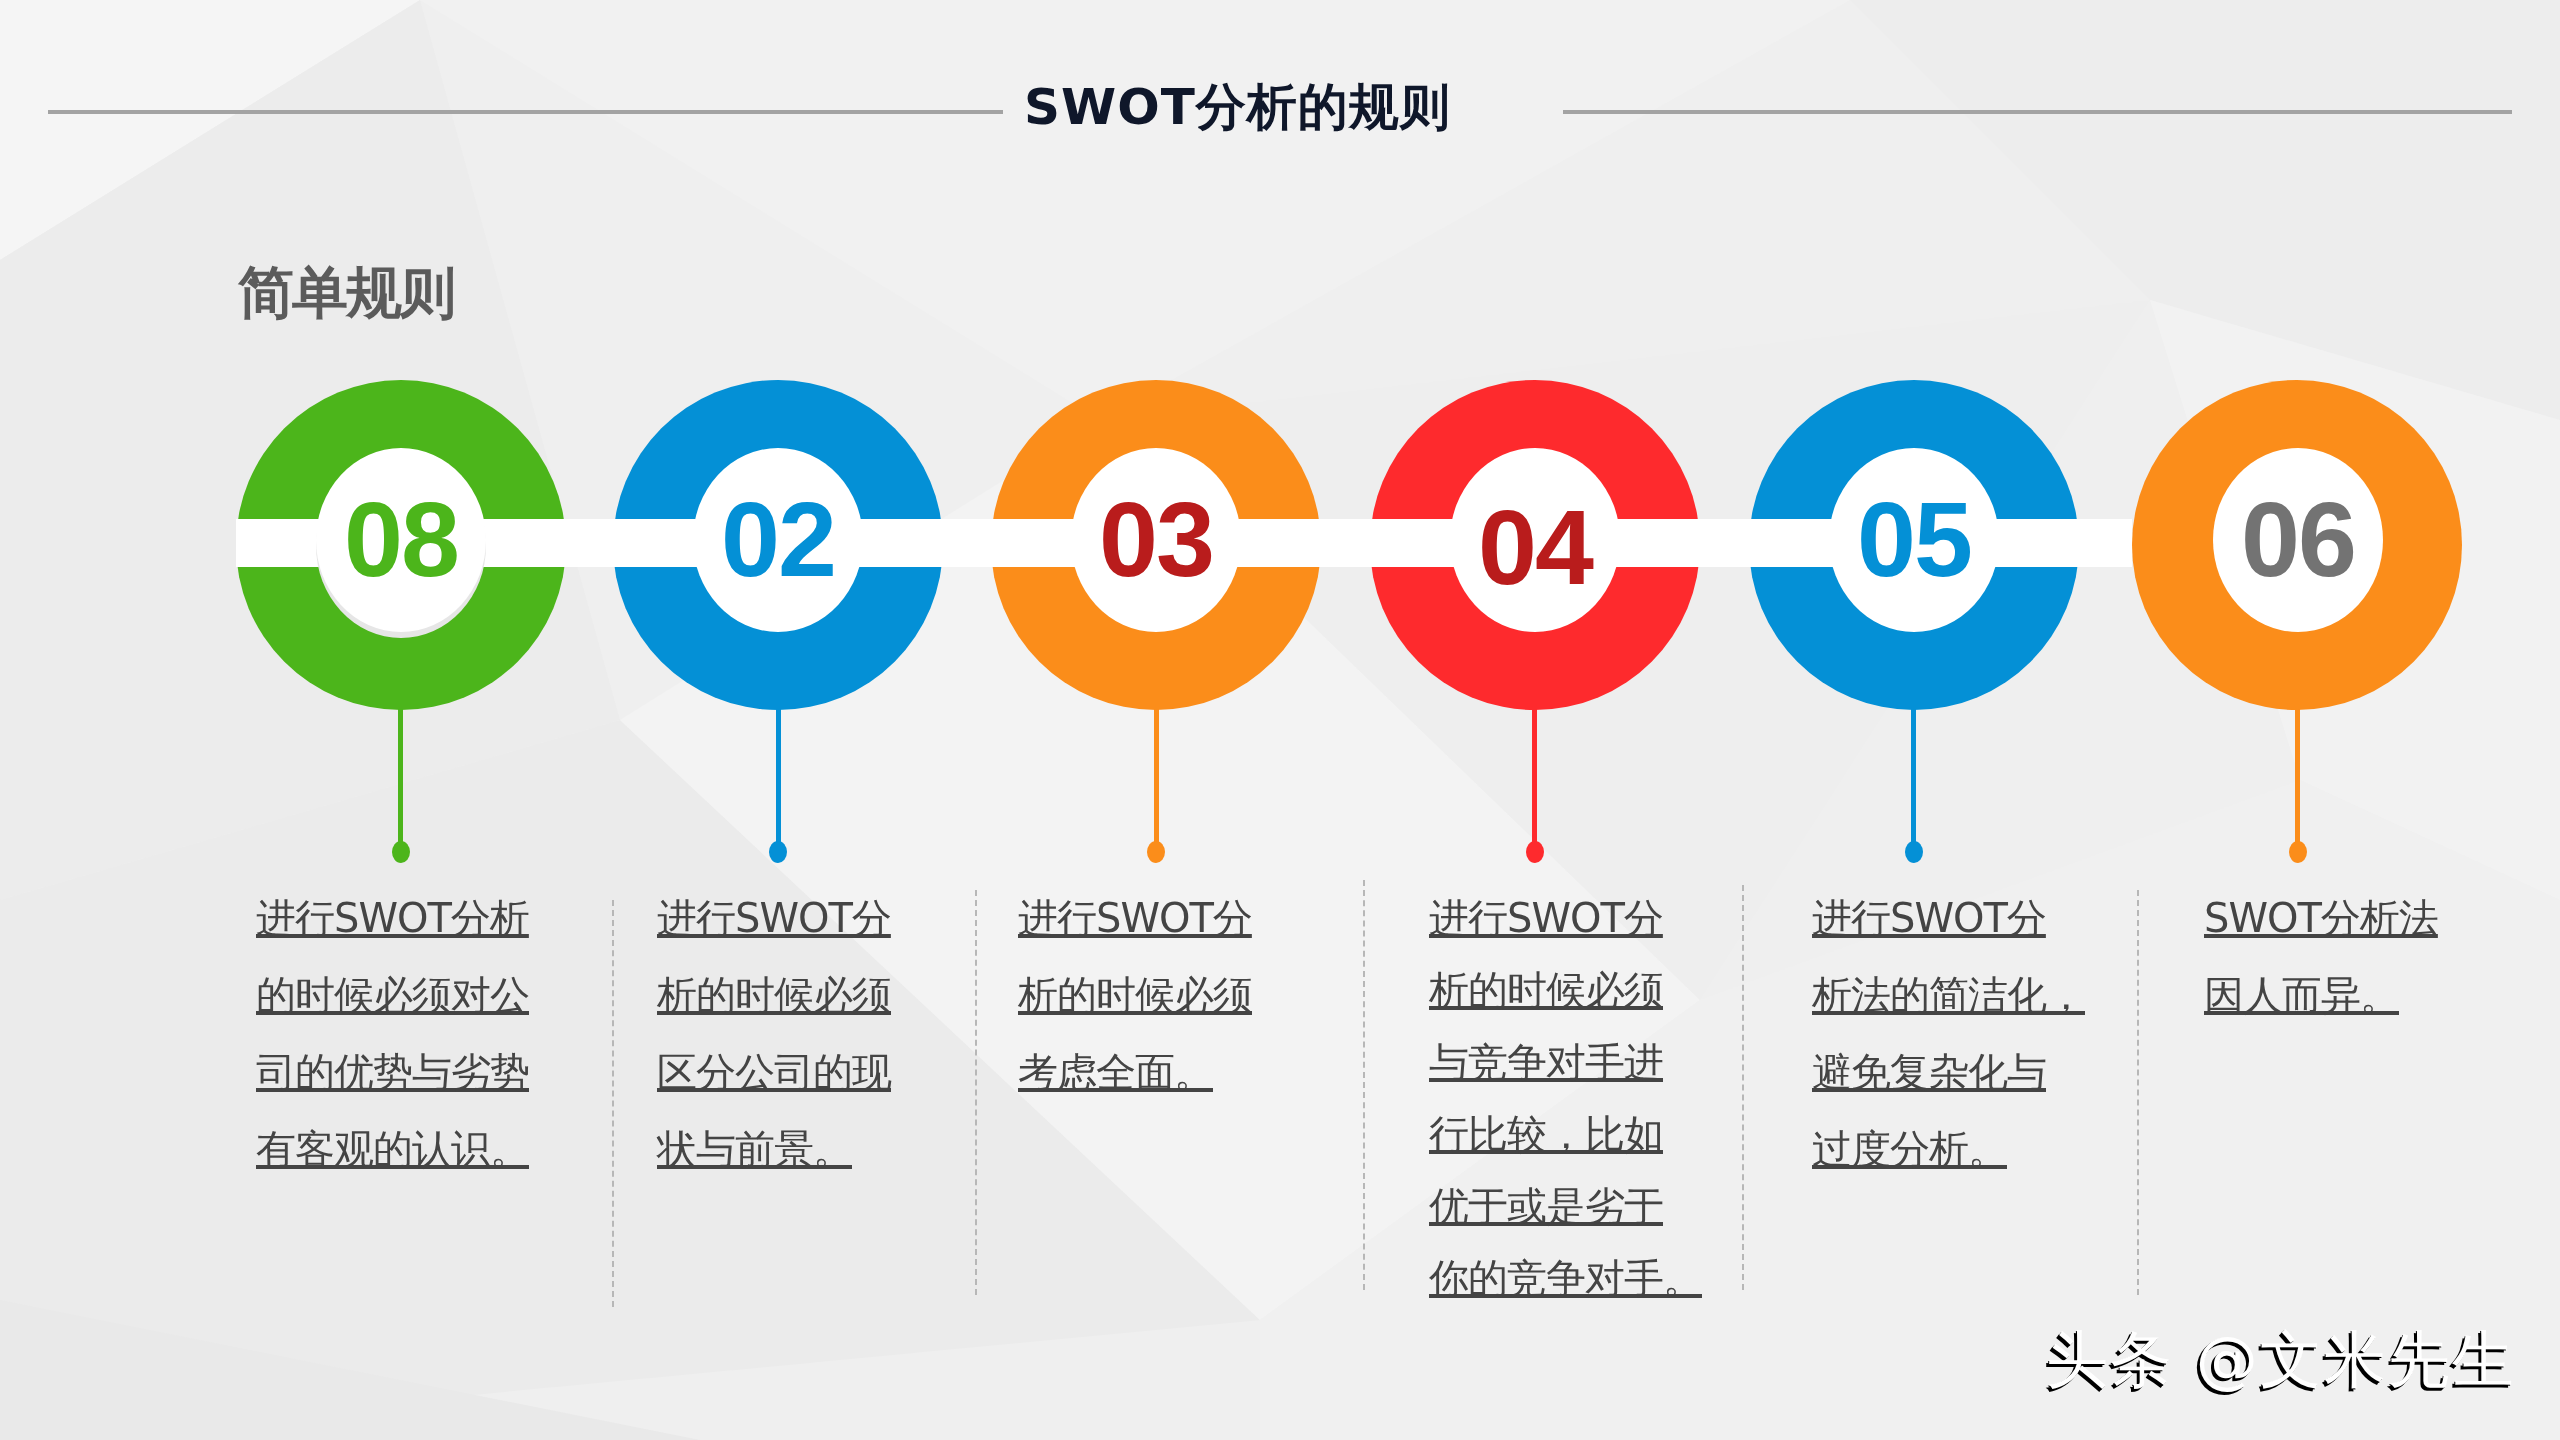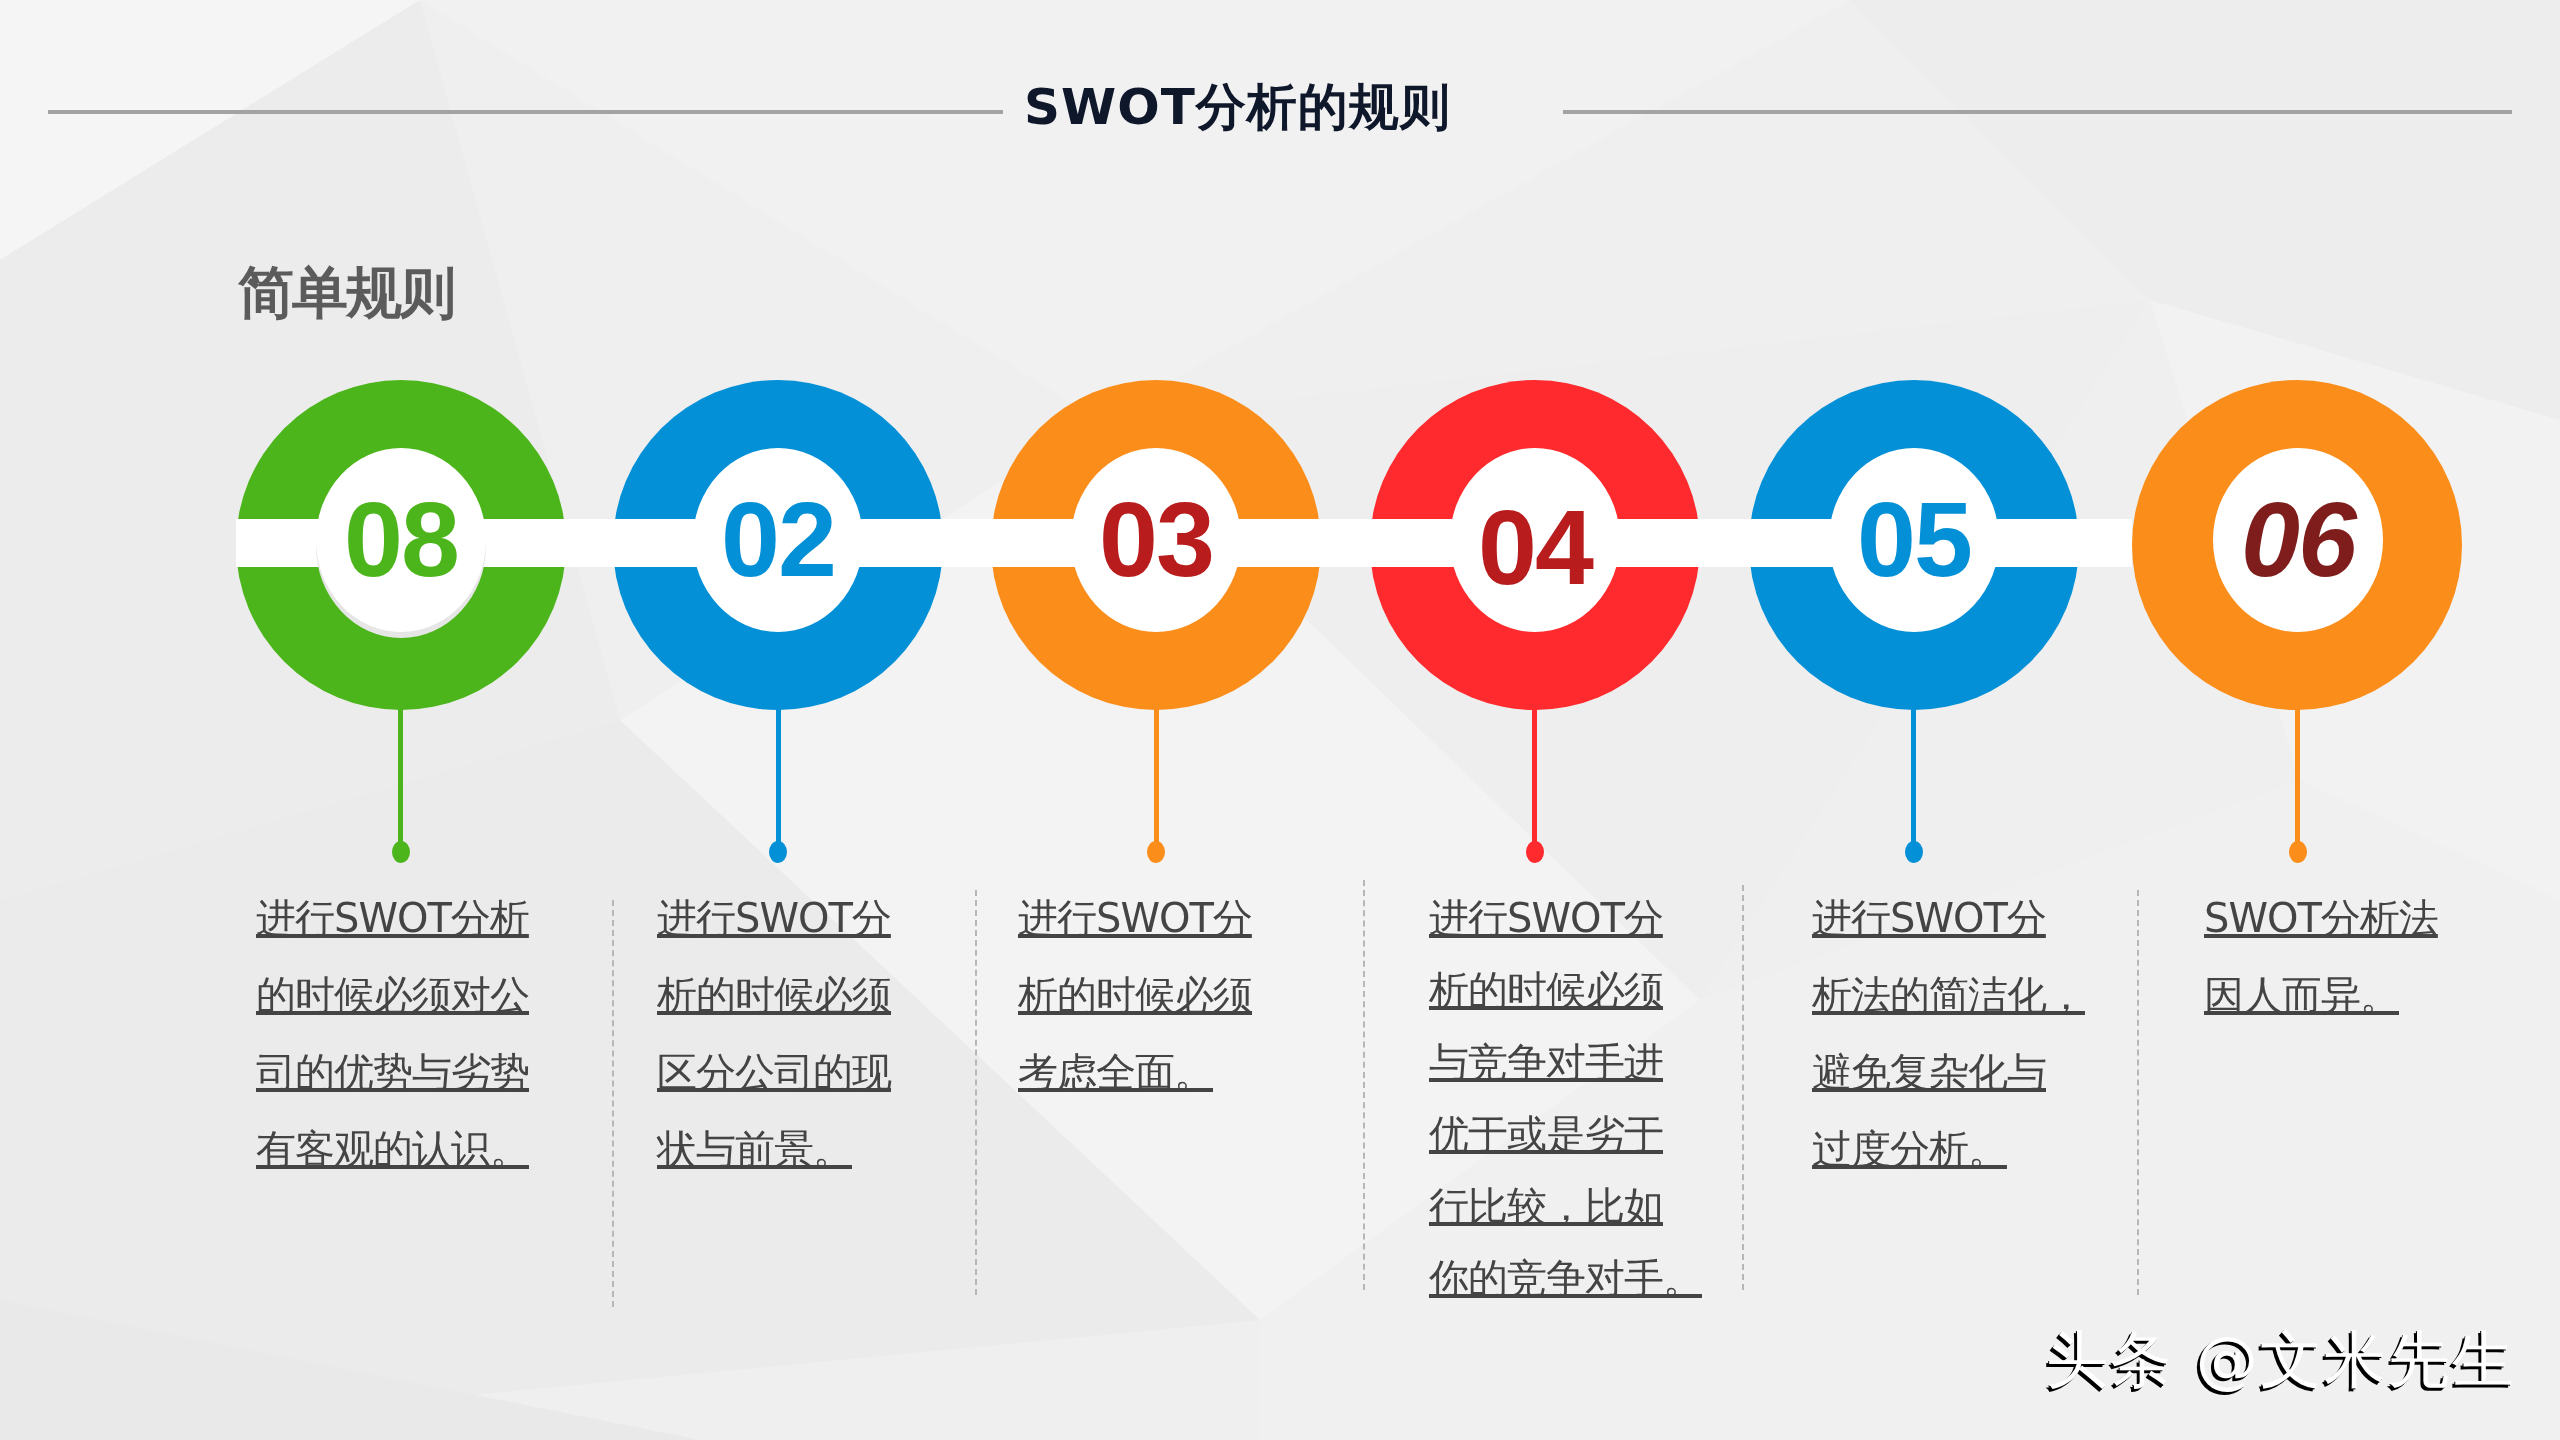--- a/index.html
+++ b/index.html
@@ -127,22 +127,22 @@
 <div>
   <div class="step-outer" style="left:1370px; background:#fe2a2d;"></div>
   <div class="step-inner" style="left:1450px;"></div>
   <div class="step-num" style="left:1435px; color:#b91c1c; top:494px;">04</div>
   <div class="stem" style="left:1532px; background:#fe2a2d;"></div>
   <div class="dot" style="left:1526px; background:#fe2a2d;"></div>
   <div class="desc tight" style="left:1429px; top:882px;">
     <span class="line">进行SWOT分</span>
     <span class="line">析的时候必须</span>
     <span class="line">与竞争对手进</span>
+    <span class="line">行比较，比如</span>
     <span class="line">优于或是劣于</span>
-    <span class="line">行比较，比如</span>
     <span class="line">你的竞争对手。</span>
   </div>
 </div>
 
 <div class="divider" style="left:1742px; top:885px; height:405px;"></div>
 
 <div>
   <div class="step-outer" style="left:1749px; background:#0490d6;"></div>
   <div class="step-inner" style="left:1829px;"></div>
   <div class="step-num" style="left:1814px; color:#0490d6;">05</div>
@@ -154,21 +154,21 @@
     <span class="line">避免复杂化与</span>
     <span class="line">过度分析。</span>
   </div>
 </div>
 
 <div class="divider" style="left:2137px; top:890px; height:405px;"></div>
 
 <div>
   <div class="step-outer" style="left:2132px; background:#fb8d1a; z-index:4;"></div>
   <div class="step-inner" style="left:2213px; z-index:5;"></div>
-  <div class="step-num" style="left:2198px; color:#7f1d1d; z-index:6;font-style:italic;">06</div>
+  <div class="step-num" style="left:2198px; color:#737373; z-index:6;">06</div>
   <div class="stem" style="left:2295px; background:#fb8d1a;"></div>
   <div class="dot" style="left:2289px; background:#fb8d1a;"></div>
   <div class="desc" style="left:2204px;">
     <span class="line">SWOT分析法</span>
     <span class="line">因人而异。</span>
   </div>
 </div>
 
 <div class="watermark">头条 @文米先生</div>
 

